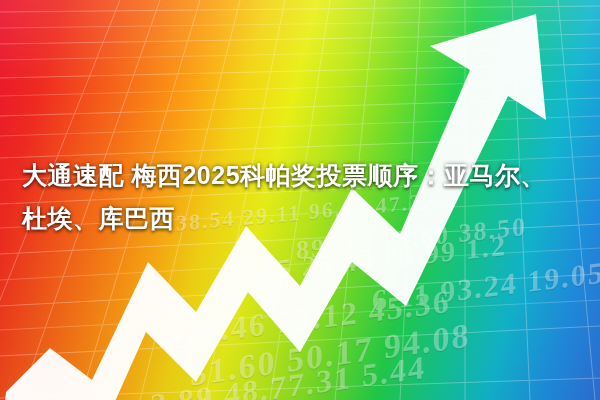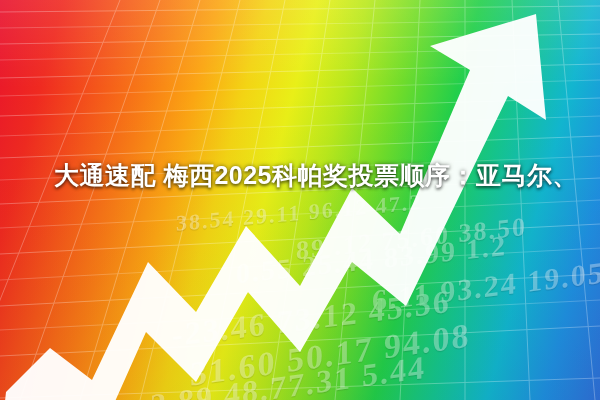--- a/index.html
+++ b/index.html
@@ -70,21 +70,21 @@
     position: absolute;
     inset: 0;
   }
 
   
   .headline {
     position: absolute;
     left: 0;
     right: 0;
     top: 154px;
-    text-align: right;
+    text-align: left;
     color: #ffffff;
     font-size: 25px;
     line-height: 43px;
     font-weight: bold;
     letter-spacing: 0.5px;
     text-shadow:
       0 0 4px rgba(0,0,0,0.55),
       0 2px 3px rgba(0,0,0,0.45);
     padding: 0 22px;
   }
@@ -149,15 +149,16 @@
     <div class="num-row" style="left:190px; top:336px; font-size:34px; transform:skewY(-8deg);">31.60   50.17   94.08</div>
     <div class="num-row" style="left:150px; top:368px; font-size:32px; transform:skewY(-8deg);">2.89   48.77.31   5.44</div>
   </div>
 
   <svg class="arrow-layer" width="600" height="400" viewBox="0 0 600 400">
     <polygon points="6,392 50,348 92,380 148,262 196,312 246,226 300,286 352,188 400,234 470,70 430,46 536,14 546,120 508,96 406,306 352,262 300,352 248,292 196,382 146,332 96,444 44,404 0,448" fill="#ffffff" opacity="0.96"></polygon>
   </svg>
 
   <div class="headline">
     <div>大通速配 梅西2025科帕奖投票顺序：亚马尔、</div>
+    <div>杜埃、库巴西</div>
   </div>
 
 </div>
 
 </body></html>

